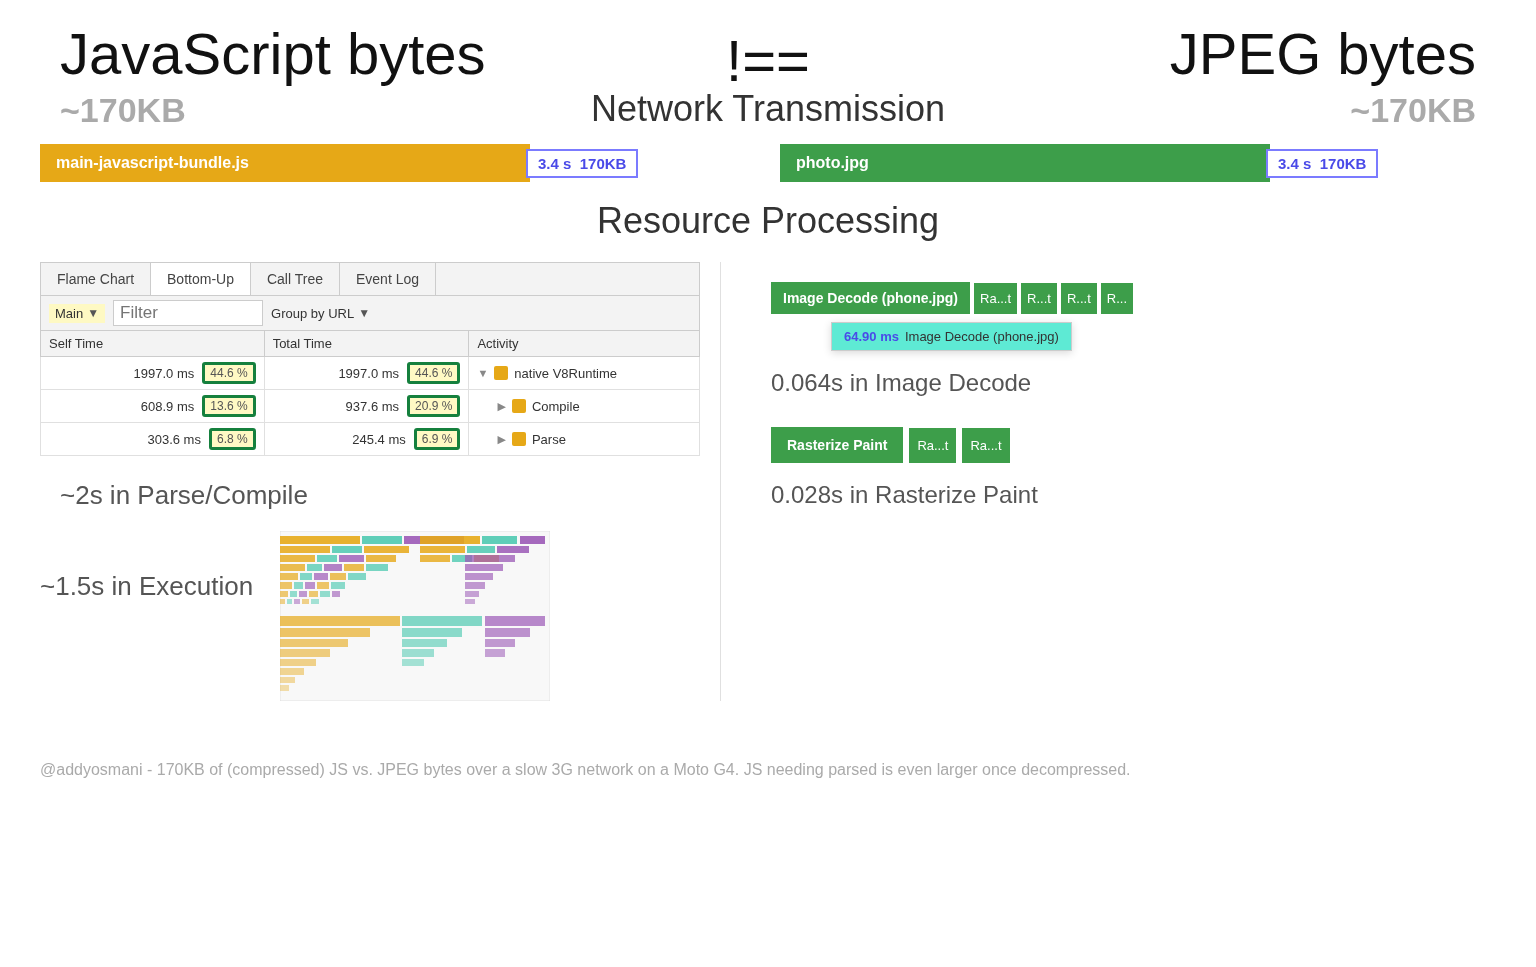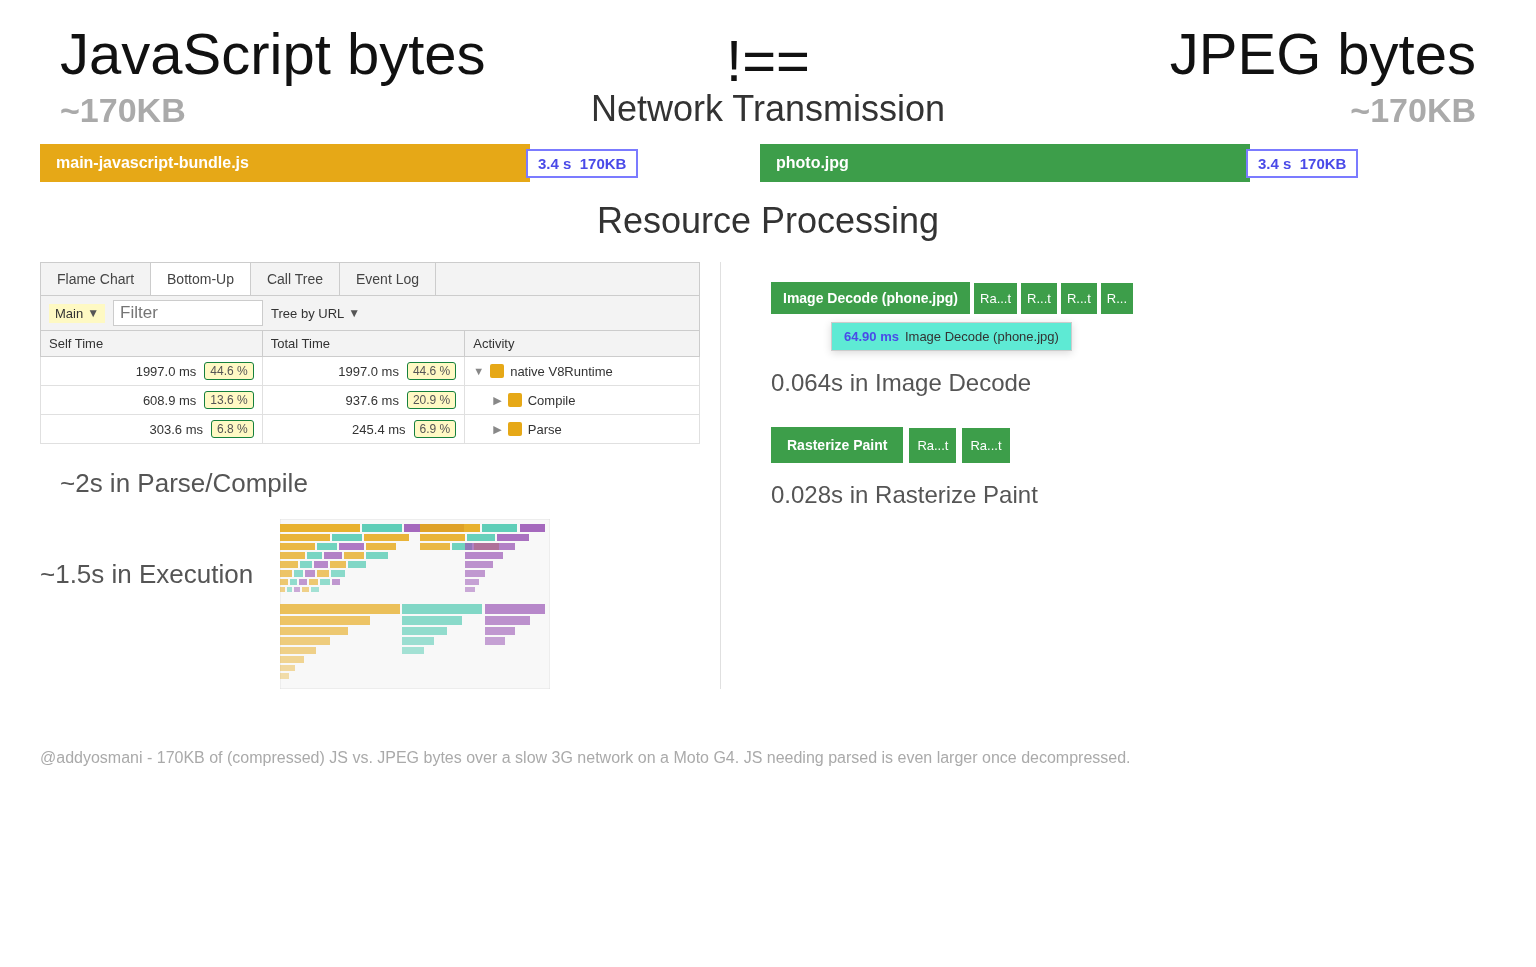--- a/index.html
+++ b/index.html
@@ -150,21 +150,21 @@
     .color-swatch {
       width: 14px;
       height: 14px;
       border-radius: 2px;
       display: inline-block;
       flex-shrink: 0;
     }
     .pct-badge {
       display: inline-block;
       background: #fff9c4;
-      border: 1px solid #15803d;
+      border: 3px solid #15803d;
       border-radius: 3px;
       padding: 1px 5px;
       font-size: 12px;
       color: #555;
       margin-left: 6px;
     }
     .num-cell {
       text-align: right;
       display: flex;
       align-items: center;
@@ -328,21 +328,21 @@
   <div class="heading-center">
     <div style="font-size:58px;font-weight:400;color:#111;">!==</div>
     <div style="font-size:36px;font-weight:400;color:#333;margin-top:-6px;">Network Transmission</div>
   </div>
   <div class="heading-right">
     <div style="font-size:58px;font-weight:400;color:#111;text-align:right;">JPEG bytes</div>
     <div style="font-size:34px;font-weight:700;color:#aaa;margin-top:4px;text-align:right;">~170KB</div>
   </div>
 </div>
 
-<div class="net-bars-wrapper" style="margin-top:14px;">
+<div class="net-bars-wrapper" style="margin-top:14px;gap:20px;">
   <div class="net-left">
     <div class="network-bar-js" style="width:490px;">main-javascript-bundle.js</div>
     <div class="network-tag">
       <span style="color:#4a4ae8;font-weight:700;">3.4 s</span>
       &nbsp;<span style="color:#4a4ae8;">170KB</span>
     </div>
   </div>
   <div class="net-right">
     <div class="network-bar-jpg" style="width:490px;">photo.jpg</div>
     <div class="network-tag">
@@ -365,21 +365,21 @@
       <div class="devtools-tab">Event Log</div>
     </div>
 
     <div class="devtools-toolbar">
       <div class="toolbar-dropdown">
         <span>Main</span>
         <span class="toolbar-arrow">▼</span>
       </div>
       <input class="toolbar-filter" type="text" placeholder="Filter" style="">
       <div class="toolbar-group">
-        <span>Tree by URL</span>
+        <span>Group by URL</span>
         <span class="toolbar-arrow">▼</span>
       </div>
     </div>
 
     <table class="devtools-table">
       <thead>
         <tr>
           <th>Self Time</th>
           <th>Total Time</th>
           <th>Activity</th>

